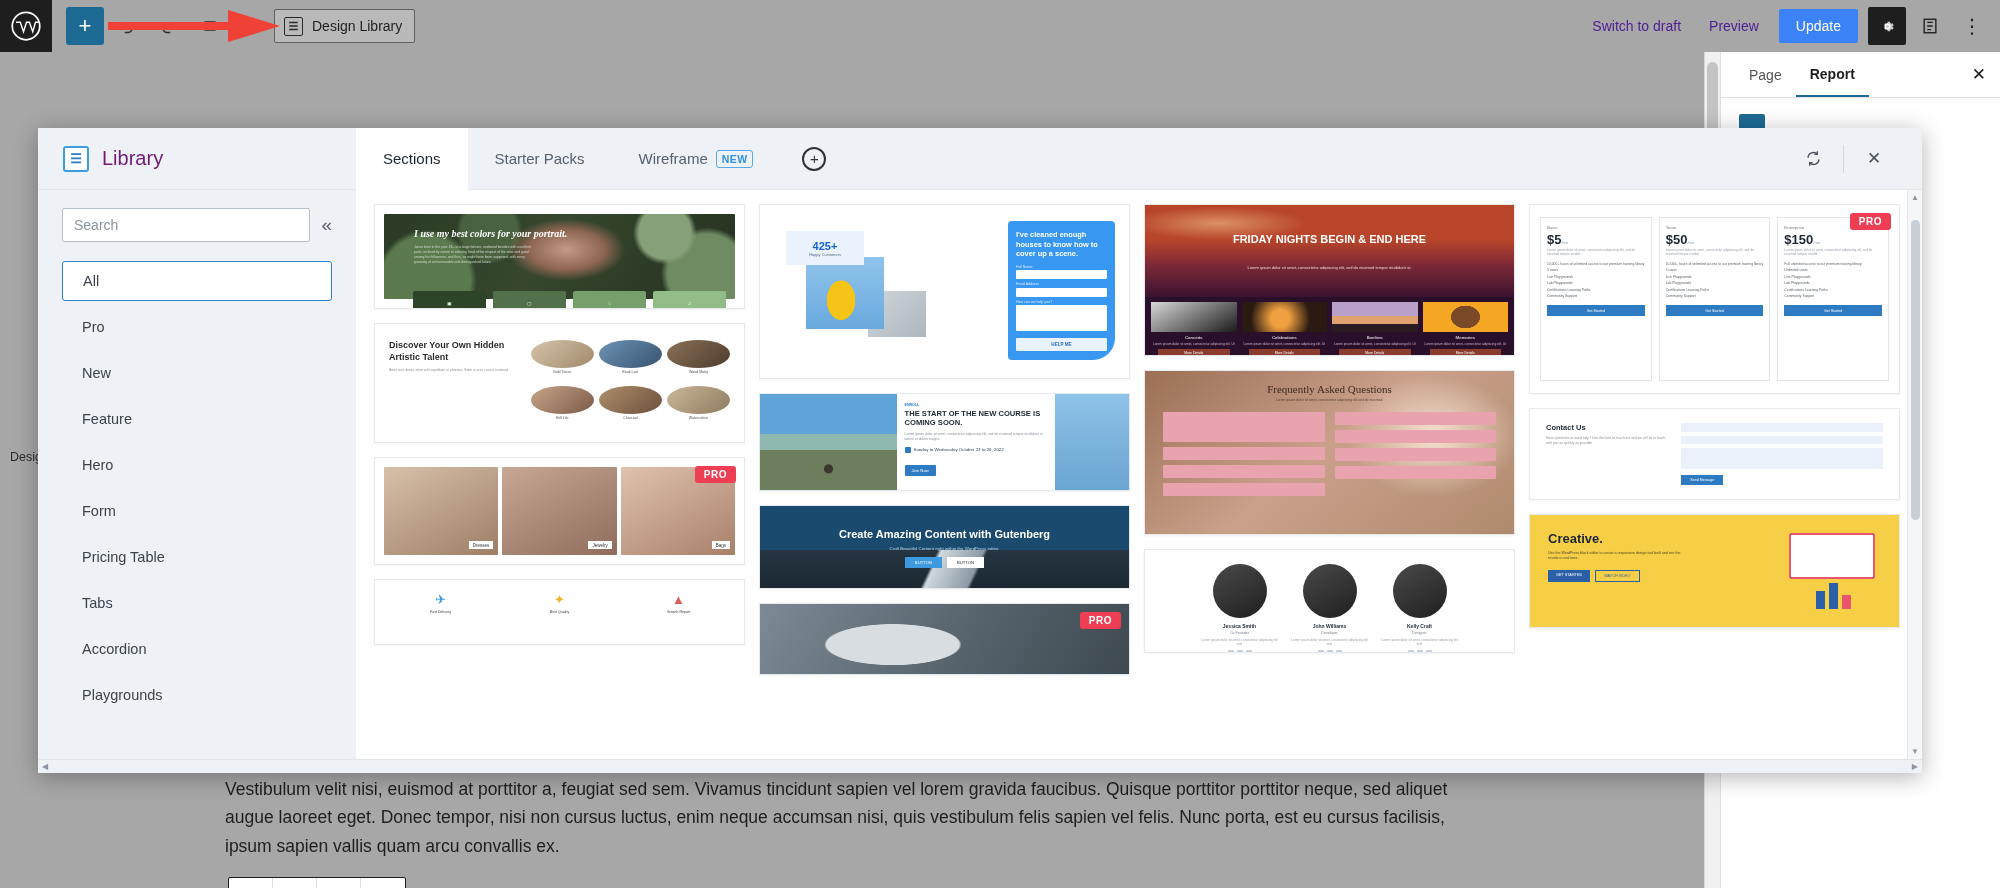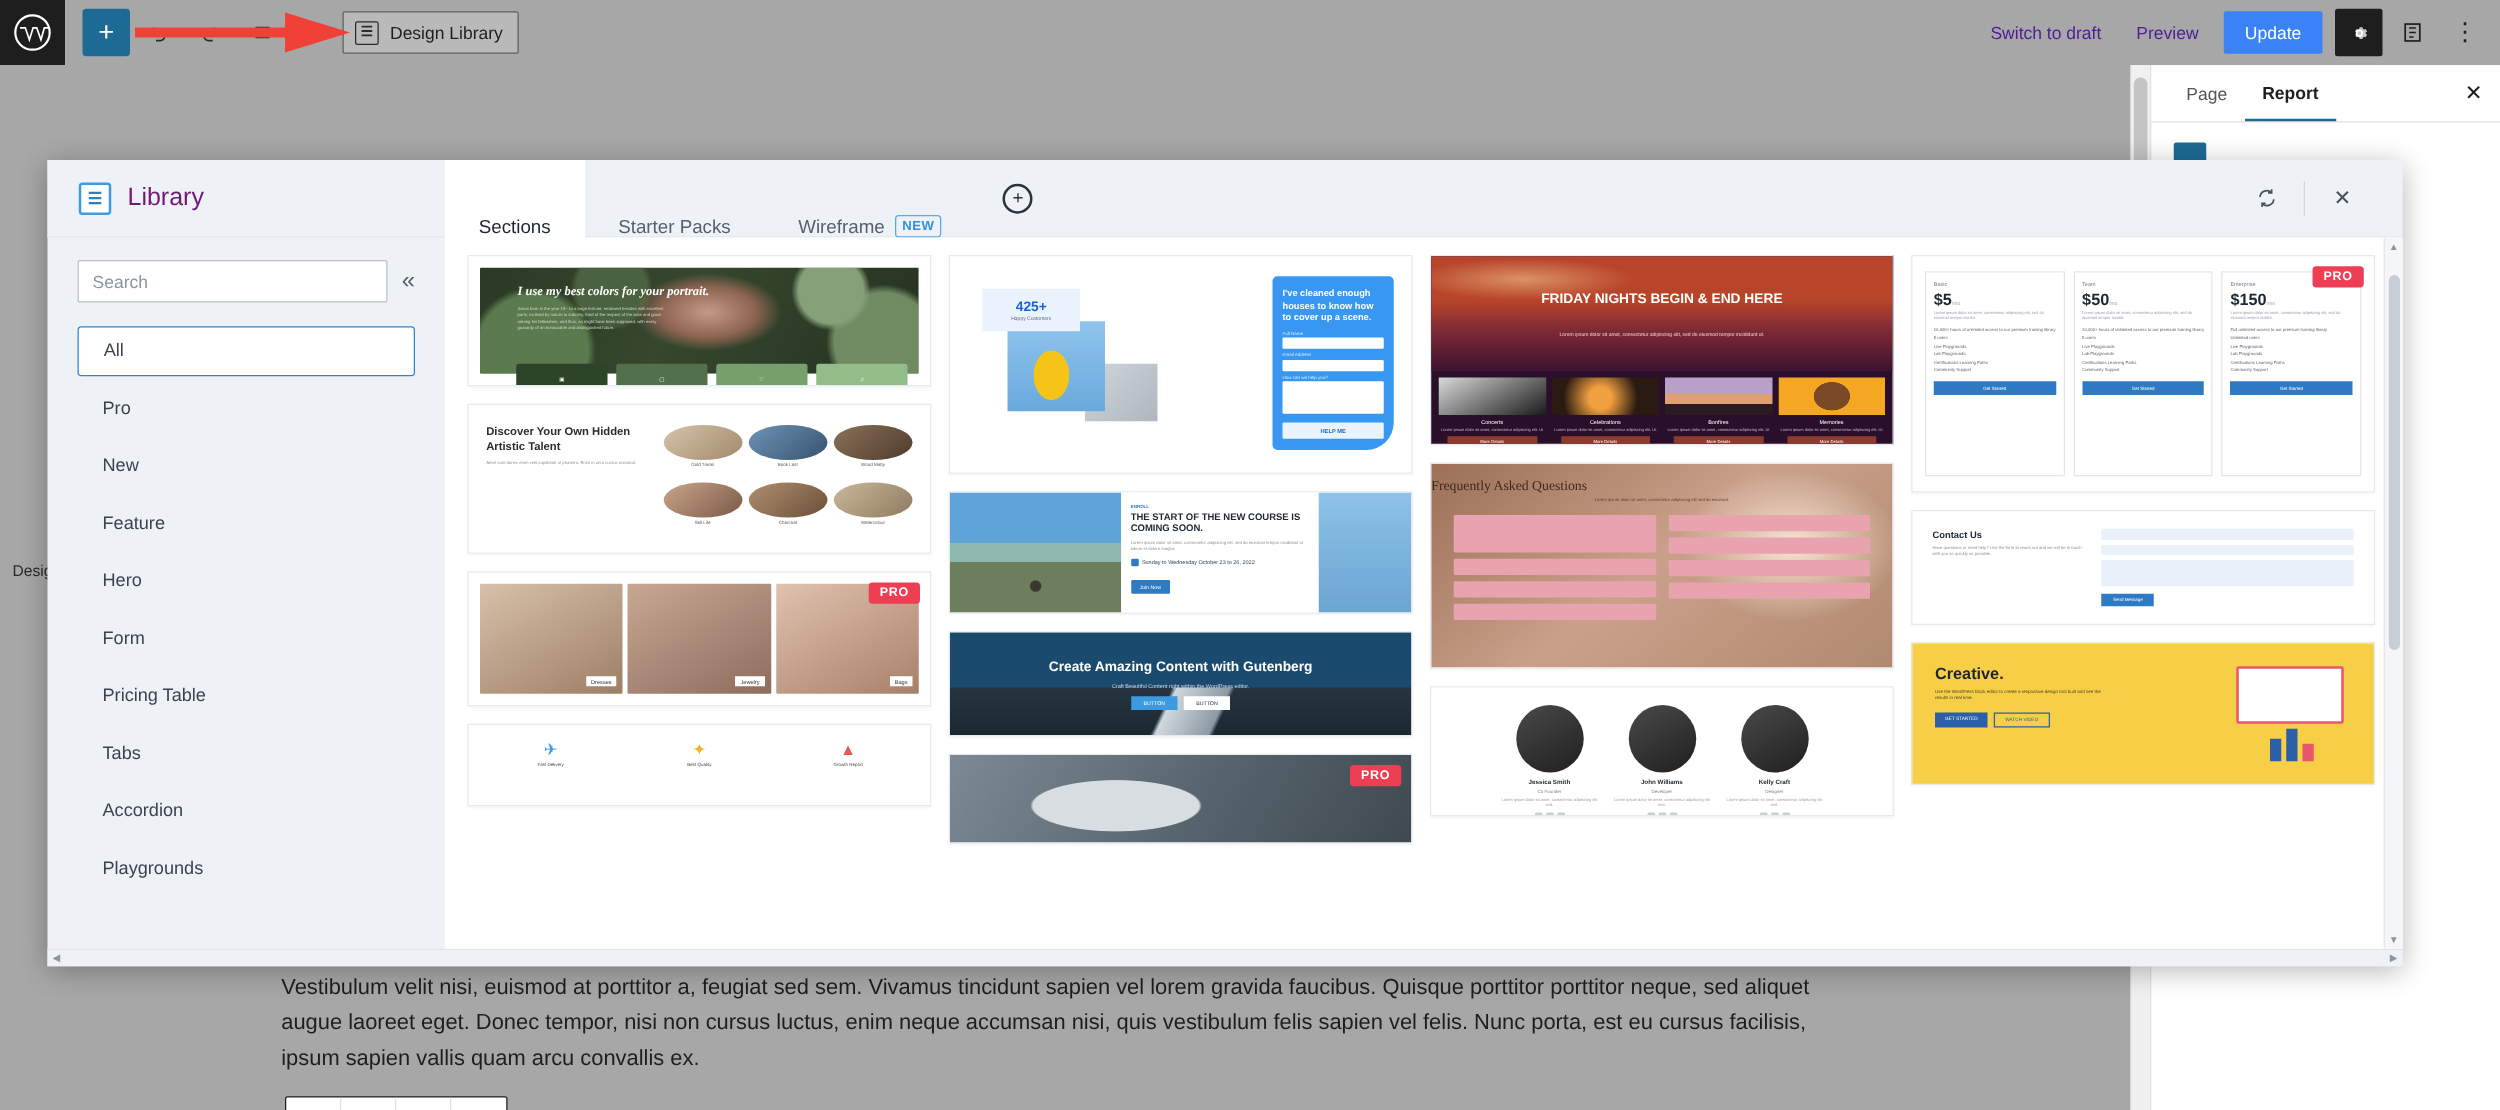--- a/index.html
+++ b/index.html
@@ -127,21 +127,21 @@
   }
   .mh-left { width: 318px; display: flex; align-items: center; padding-left: 25px; gap: 13px; }
   .lib-icon {
     width: 26px; height: 26px; border: 2px solid #3c9ce0; border-radius: 3px;
     display: flex; align-items: center; justify-content: center;
     font-size: 13px; font-weight: 700; color: #2f7fc0; background: #fff;
   }
   .lib-title { font-size: 20px; color: #701a75; }
   .mh-tabs { display: flex; align-items: stretch; height: 62px; }
   .mtab {
-    display: flex; align-items: flex-end; padding: 0 27px; font-size: 15px;
+    display: flex; align-items: center; padding: 0 27px; font-size: 15px;
     color: #56606e; position: relative;
   }
   .mtab.active { background: #fff; color: #1d2733; }
   .mtab.active::after {
     content: ''; position: absolute; left: 0; right: 0; bottom: -1px; height: 2px; background: #fff;
   }
   .new-badge {
     margin-left: 8px; font-size: 10.5px; font-weight: 700; color: #2e90e6;
     border: 1px solid #59a8ec; border-radius: 3px; padding: 2px 5px; letter-spacing: .4px;
   }
@@ -251,21 +251,21 @@
     position: absolute; left: 46px; top: 52px; width: 78px; height: 72px; z-index: 2;
     background:
       radial-gradient(ellipse 30% 45% at 45% 60%, #f5c417 0 60%, transparent 62%),
       linear-gradient(#8fc4ec, #6aa9dd);
   }
   .cc-img2 {
     position: absolute; left: 108px; top: 86px; width: 58px; height: 46px; z-index: 1;
     background: linear-gradient(135deg, #cfd6db, #aeb7bf);
   }
   .cc-form {
-    position: absolute; right: 14px; top: 16px; width: 97px; background: #3897f0;
+    position: absolute; right: 14px; top: 16px; width: 107px; background: #3897f0;
     border-radius: 4px 4px 22px 4px; padding: 9px 8px; z-index: 5;
   }
   .cc-form h4 { color: #fff; font-size: 7.4px; line-height: 1.3; margin-bottom: 6px; }
   .cc-lbl { color: #d8ecfd; font-size: 3.6px; margin: 3px 0 1.5px; }
   .cc-inp { background: #fff; height: 9px; border-radius: 1px; }
   .cc-ta { background: #fff; height: 26px; border-radius: 1px; }
   .cc-btn {
     background: #e8f3fd; color: #2a6fb0; font-size: 4.6px; font-weight: 700;
     text-align: center; padding: 4px 0; margin-top: 7px; border-radius: 1px;
   }
@@ -349,21 +349,21 @@
 
   
   .c-faq { height: 165px; position: relative; overflow: hidden; }
   .cq-bg {
     position: absolute; inset: 0;
     background:
       radial-gradient(ellipse 38% 60% at 78% 40%, rgba(255,242,225,.85), transparent 62%),
       linear-gradient(140deg, #9c6f56, #caa08a 48%, #b08a6f);
   }
   .cq-h {
-    position: relative; z-index: 2; text-align: left; padding-top: 12px;
+    position: relative; z-index: 2; text-align: center; padding-top: 12px;
     font-family: "Liberation Serif", serif; font-size: 11px; color: #3b2a20;
   }
   .cq-sub {
     position: relative; z-index: 2; text-align: center; font-size: 3.4px;
     color: #5b4436; margin-top: 3px;
   }
   .cq-cols { position: relative; z-index: 2; display: flex; gap: 10px; padding: 10px 18px; }
   .cq-col { flex: 1; display: flex; flex-direction: column; gap: 5px; }
   .cq-row { background: #e8a3ae; height: 13px; border-radius: 1px; }
   .cq-row.tall { height: 30px; }

